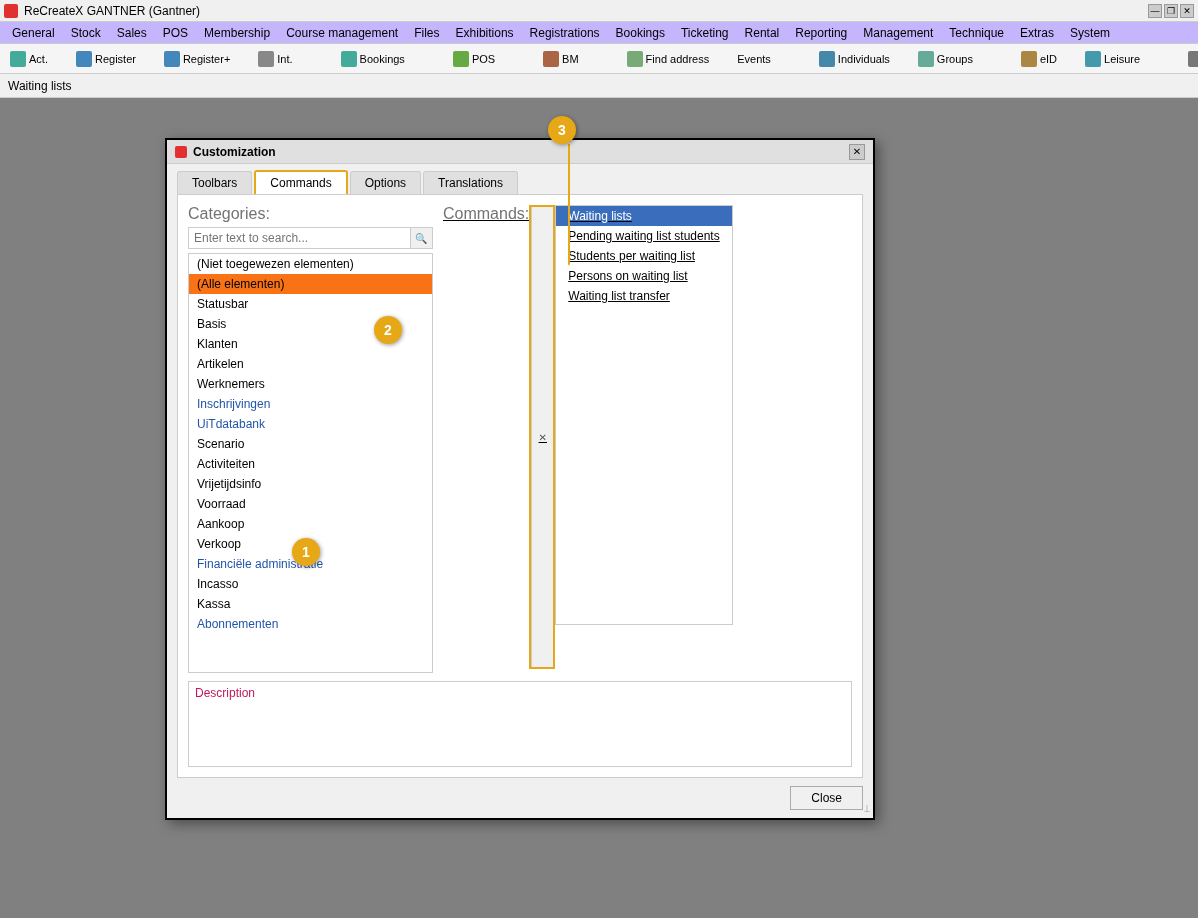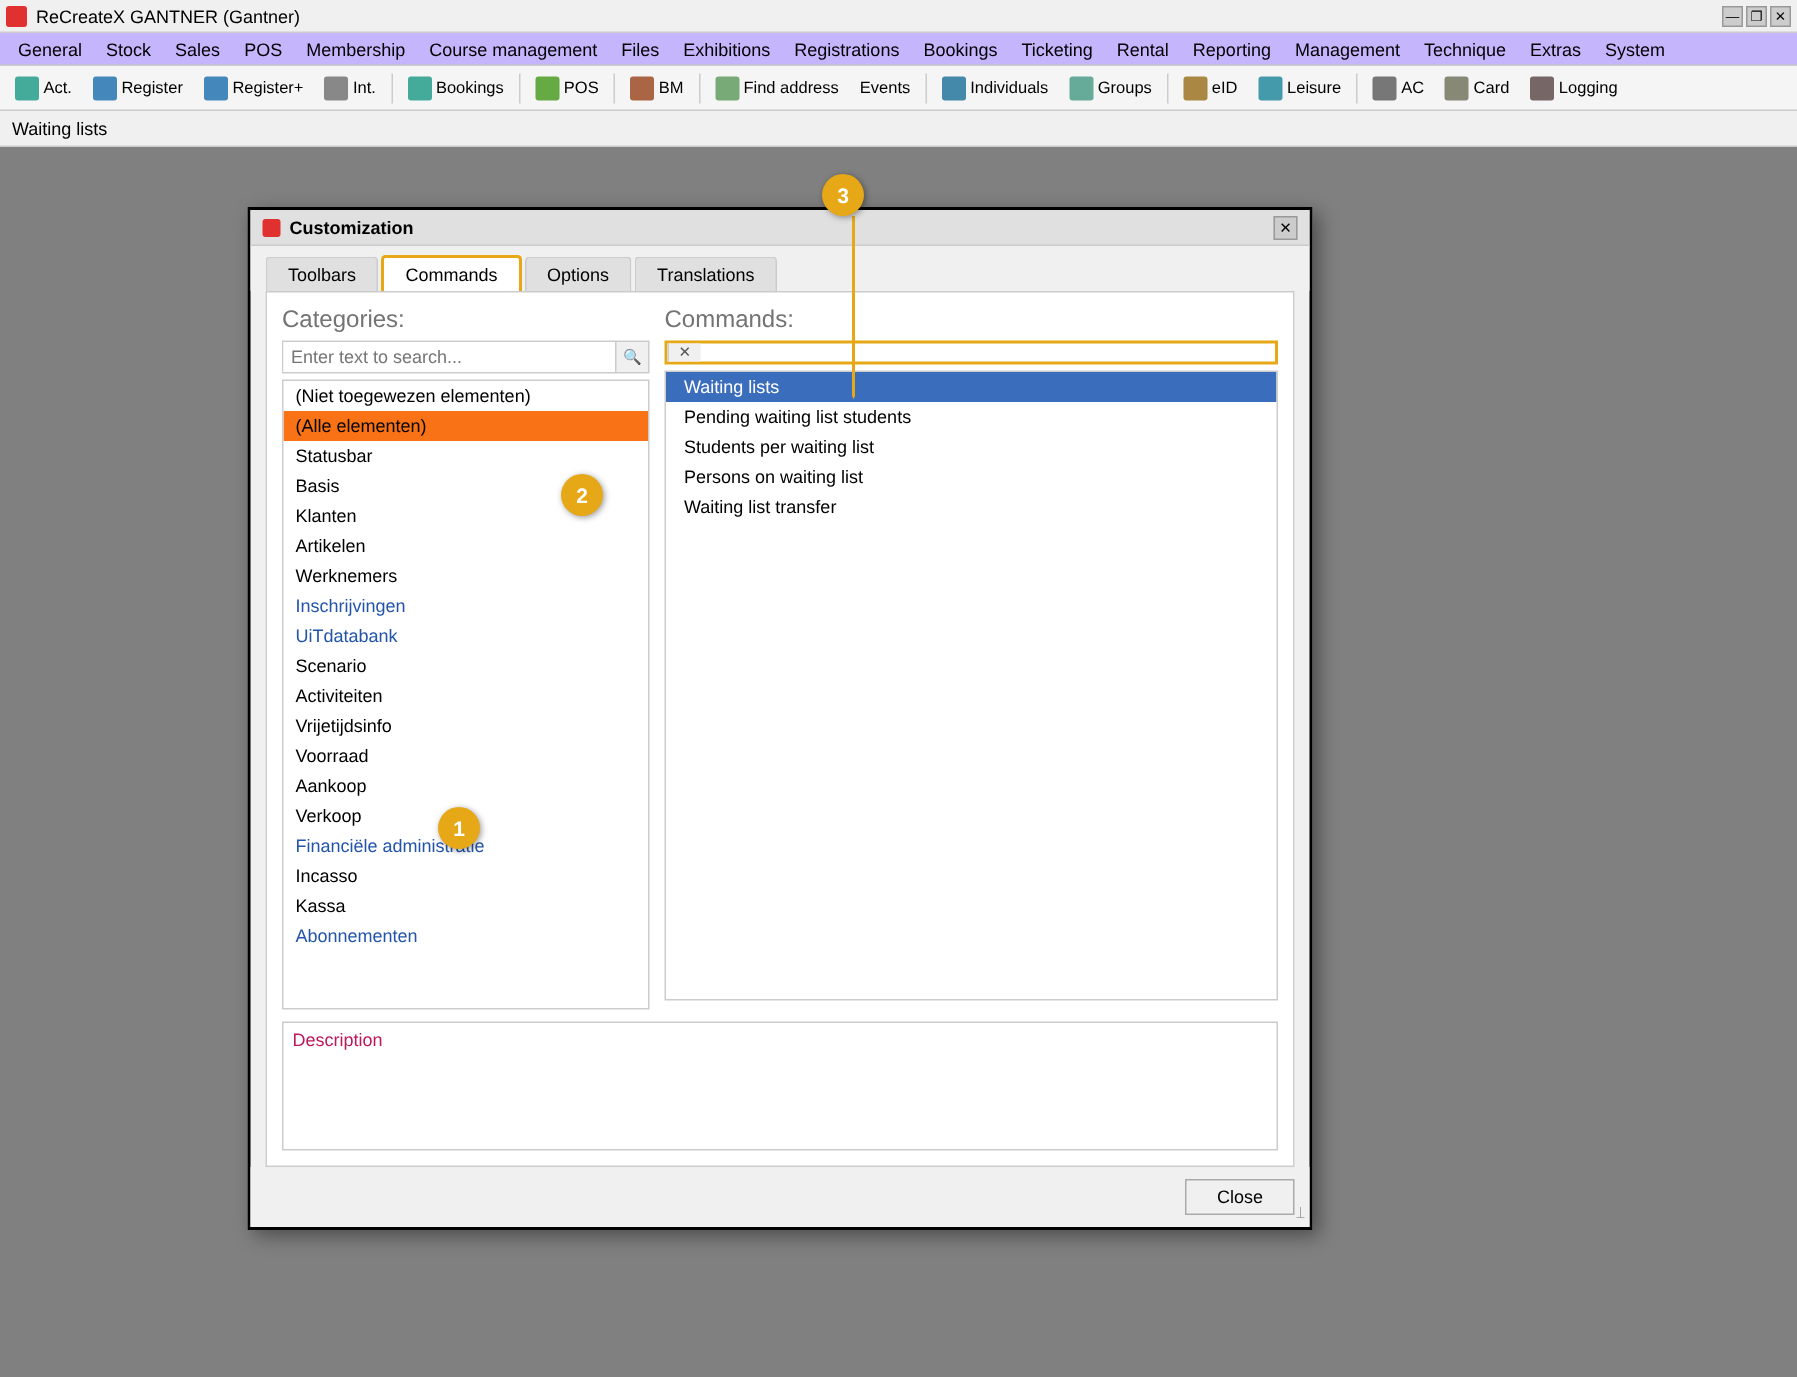--- a/index.html
+++ b/index.html
@@ -66,21 +66,21 @@
     }
 
     
     .toolbar {
       background: #f5f5f5;
       height: 30px;
       display: flex;
       align-items: center;
       border-bottom: 1px solid #ccc;
       padding: 0 4px;
-      gap: 2px;
+      gap: 16px;
       flex-wrap: nowrap;
       overflow: hidden;
     }
     .tb-btn {
       display: flex;
       align-items: center;
       gap: 3px;
       padding: 2px 5px;
       font-size: 11px;
       cursor: pointer;
@@ -199,21 +199,22 @@
       gap: 10px;
     }
     .col-left {
       flex: 0 0 245px;
       display: flex;
       flex-direction: column;
     }
     .col-right {
       flex: 1;
       display: flex;
-      flex-direction: column;
+      flex-direction: row;
+      text-decoration: underline;
     }
 
     .col-label {
       font-size: 16px;
       margin-bottom: 4px;
       color: #737373;
     }
 
     .search-box {
       display: flex;

